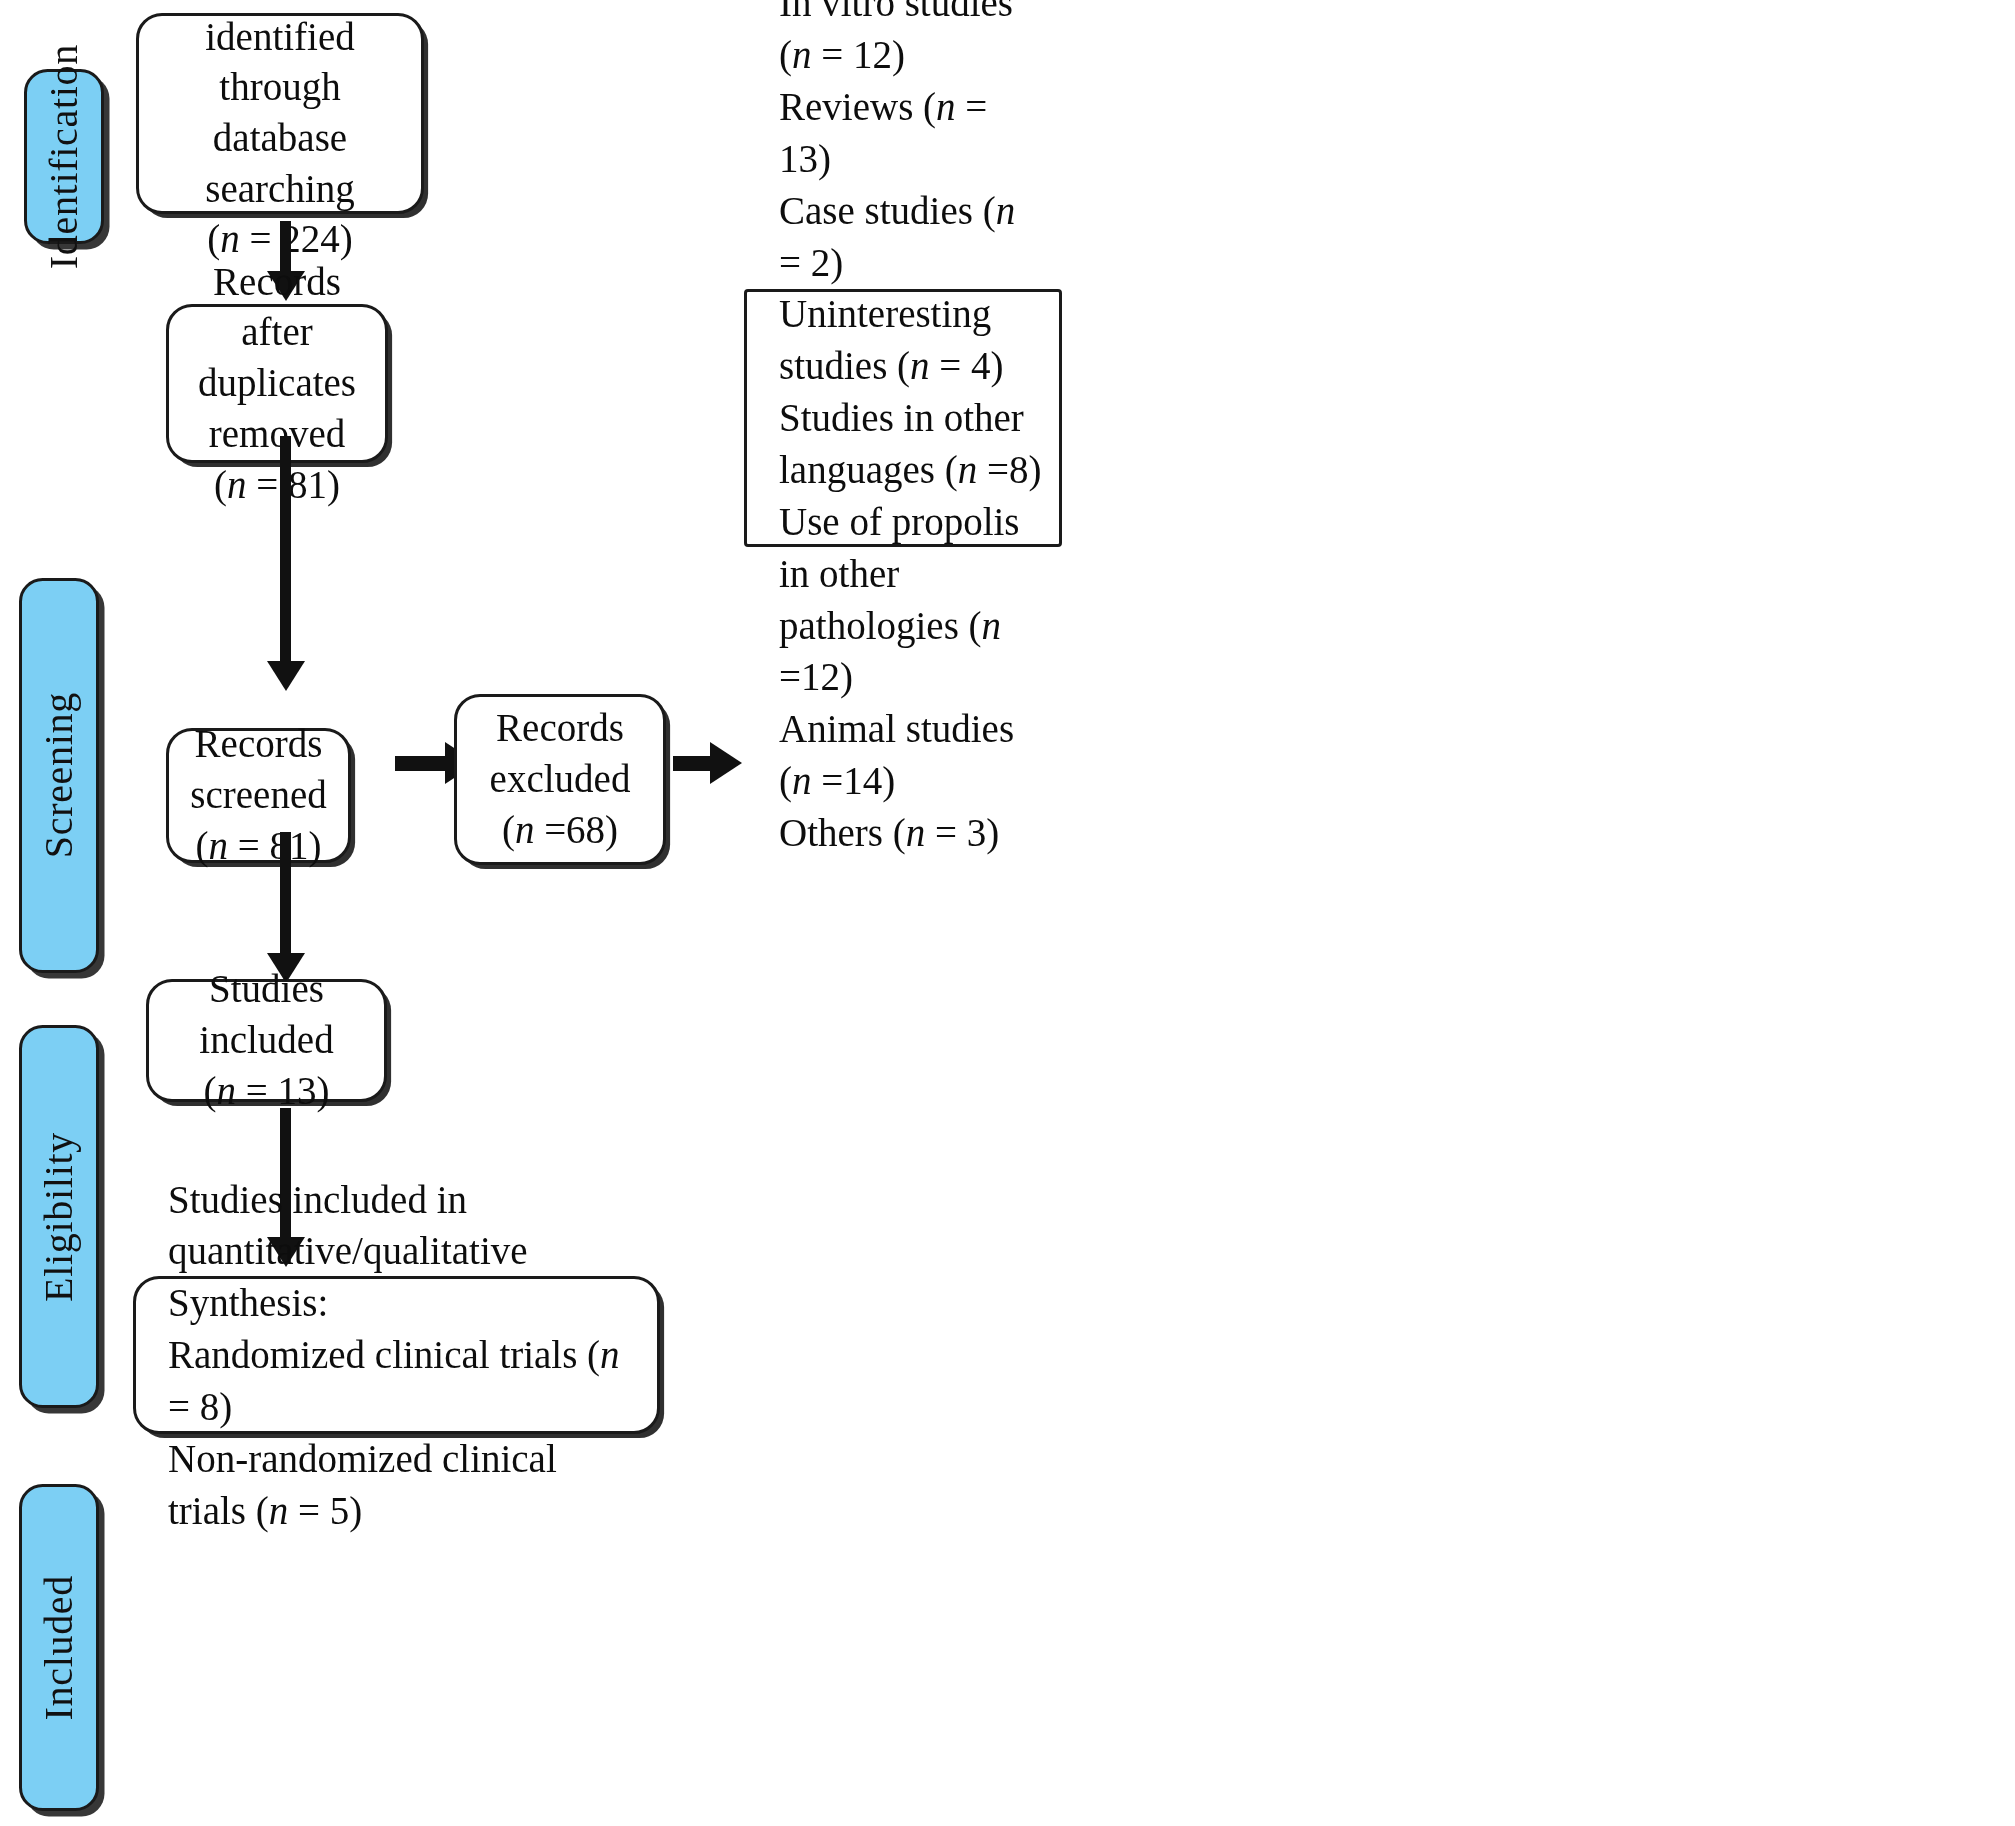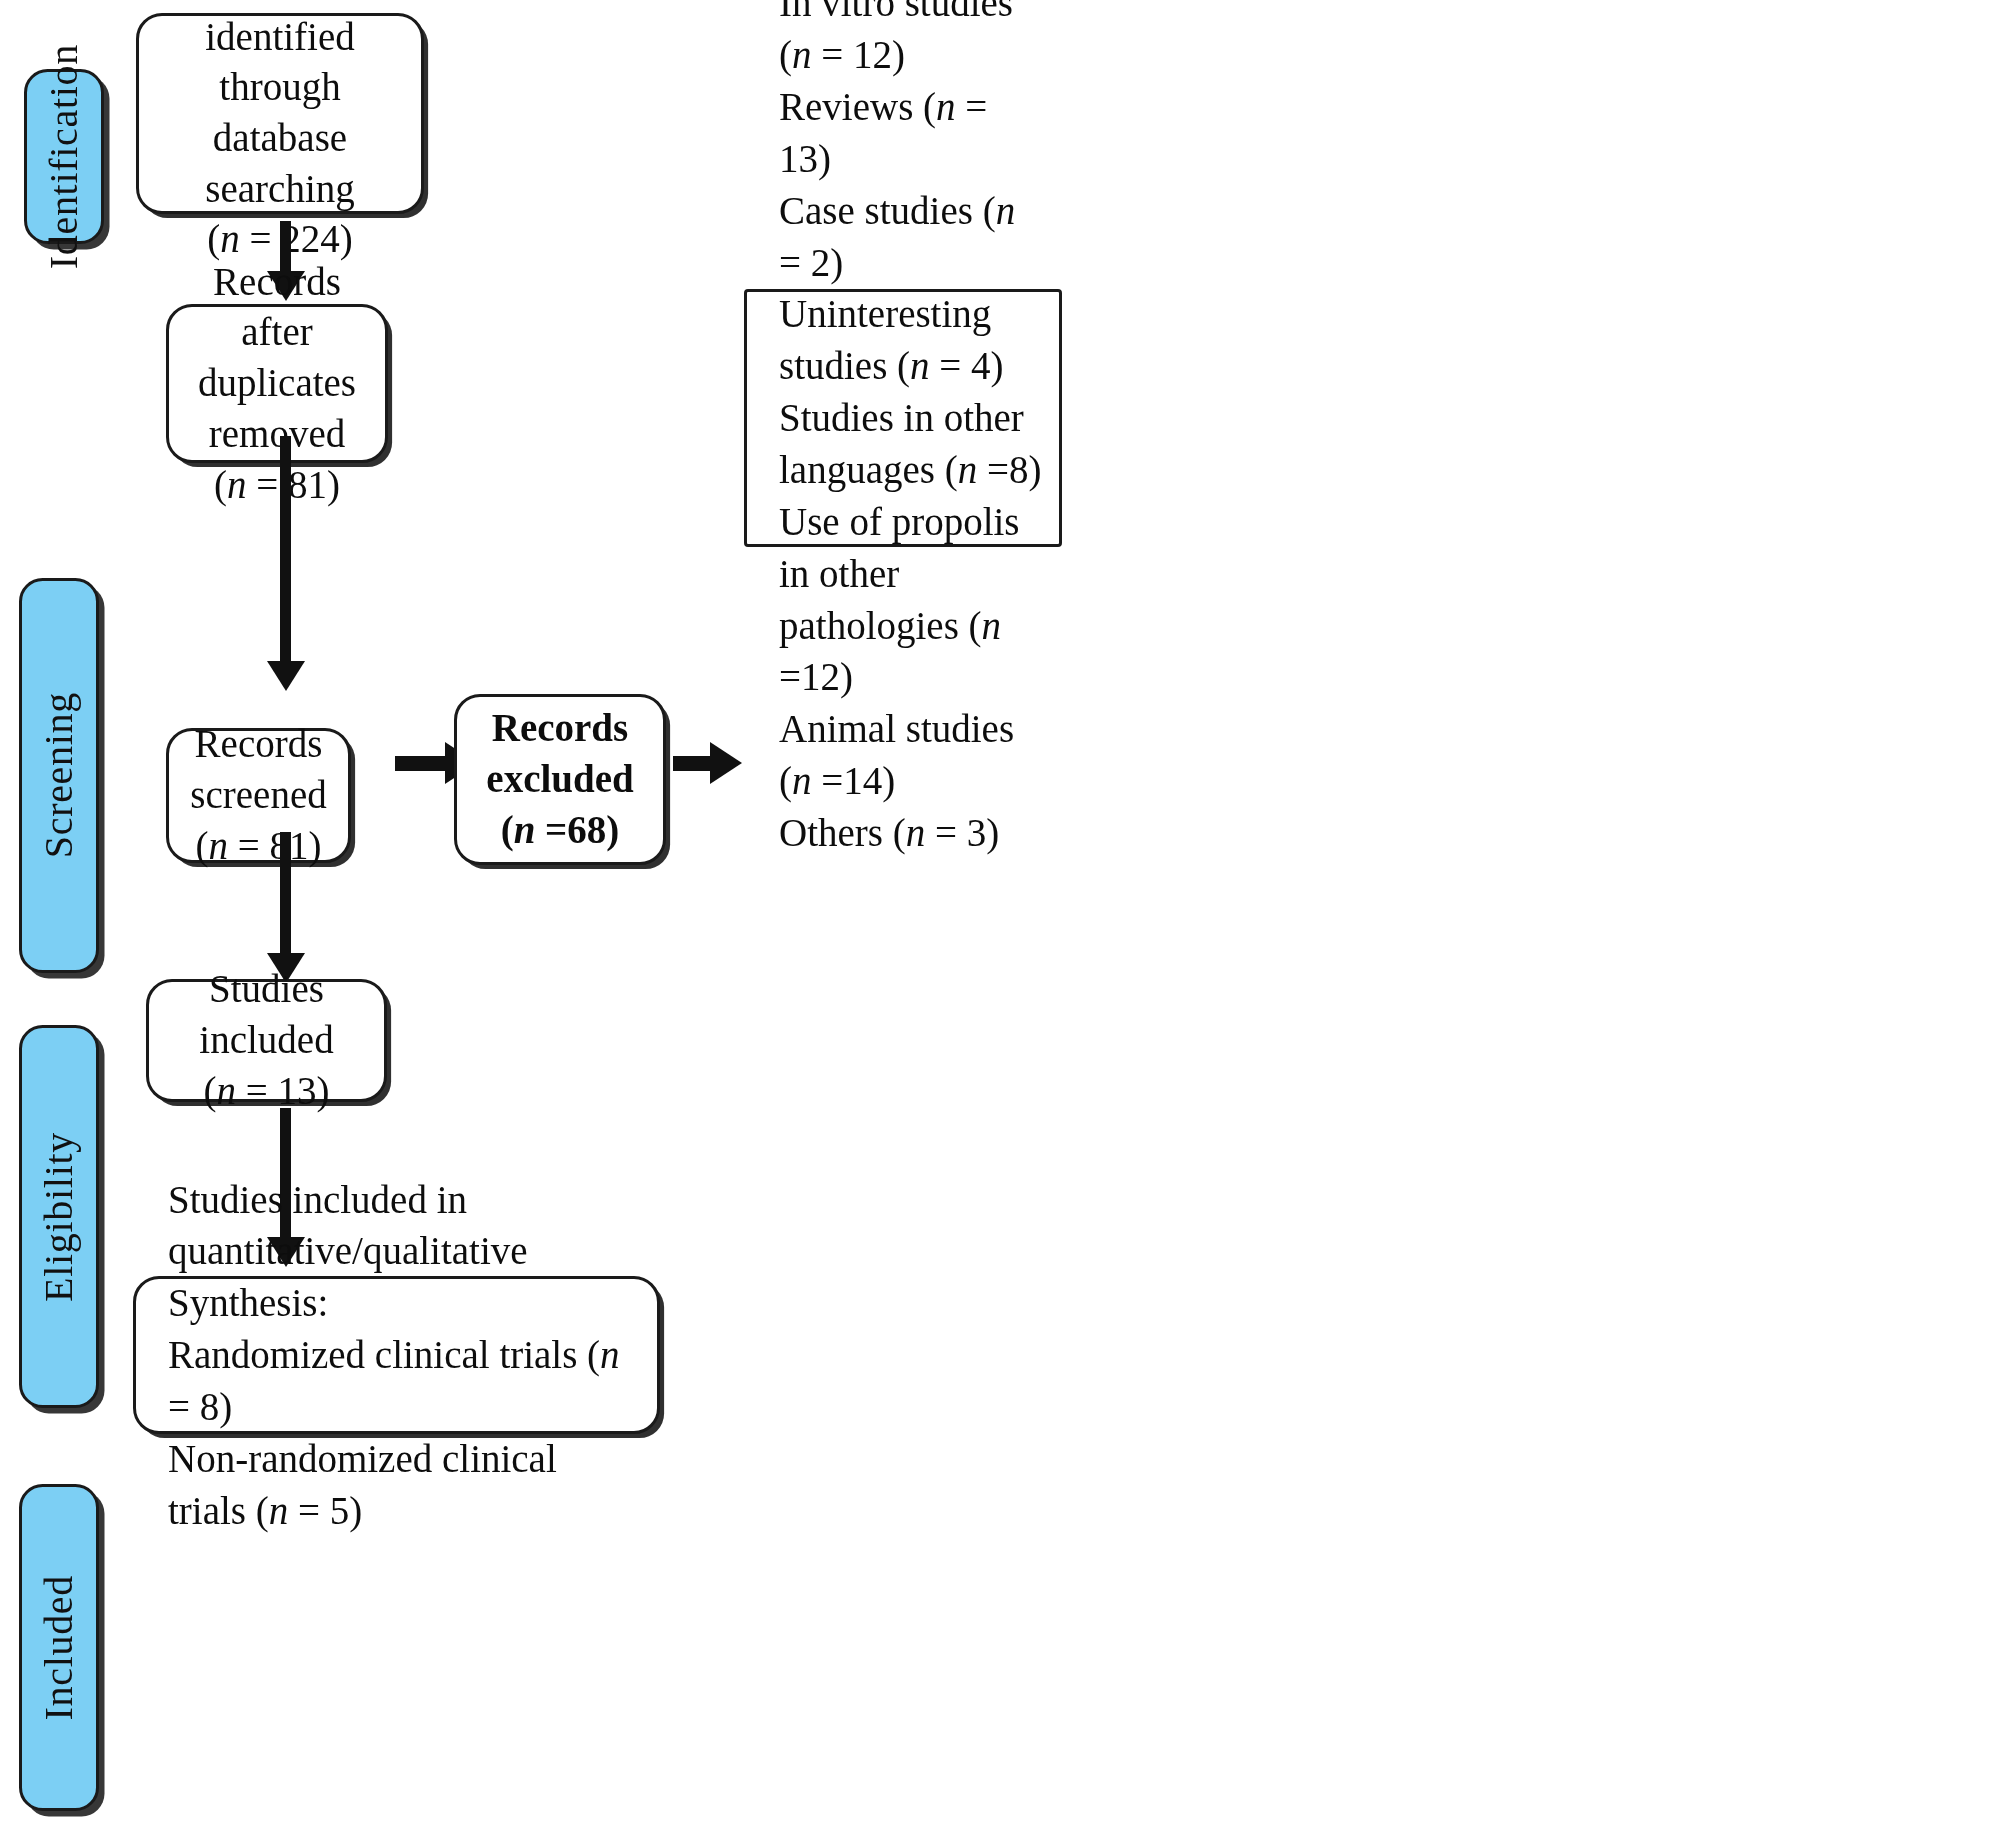--- a/index.html
+++ b/index.html
@@ -161,21 +161,21 @@
 
   <div class="node" style="left:166px; top:728px; width:185px; height:135px;">
     <span class="node-text">Records screened<br>(<span class="ital">n</span> = 81)</span>
   </div>
 
   <div class="arrow-h" style="left:395px; top:756px;">
     <div class="shaft" style="width:53px;"></div>
     <div class="head" style="left:50px;"></div>
   </div>
 
-  <div class="node" style="left:454px; top:694px; width:212px; height:171px;font-weight:bold;">
+  <div class="node" style="left:454px; top:694px; width:212px; height:171px;">
     <span class="node-text">Records excluded<br>(<span class="ital">n</span> =68)</span>
   </div>
 
   <div class="arrow-h" style="left:673px; top:756px;">
     <div class="shaft" style="width:40px;"></div>
     <div class="head" style="left:37px;"></div>
   </div>
 
   <div class="node thin left-align" style="left:744px; top:289px; width:318px; height:258px;">
     <span class="node-list">In vitro studies (<span class="ital">n</span> = 12)<br>Reviews (<span class="ital">n</span> = 13)<br>Case studies (<span class="ital">n</span> = 2)<br>Uninteresting studies (<span class="ital">n</span> = 4)<br>Studies in other languages (<span class="ital">n</span> =8)<br>Use of propolis in other<br>pathologies (<span class="ital">n</span> =12)<br>Animal studies (<span class="ital">n</span> =14)<br>Others (<span class="ital">n</span> = 3)</span>

